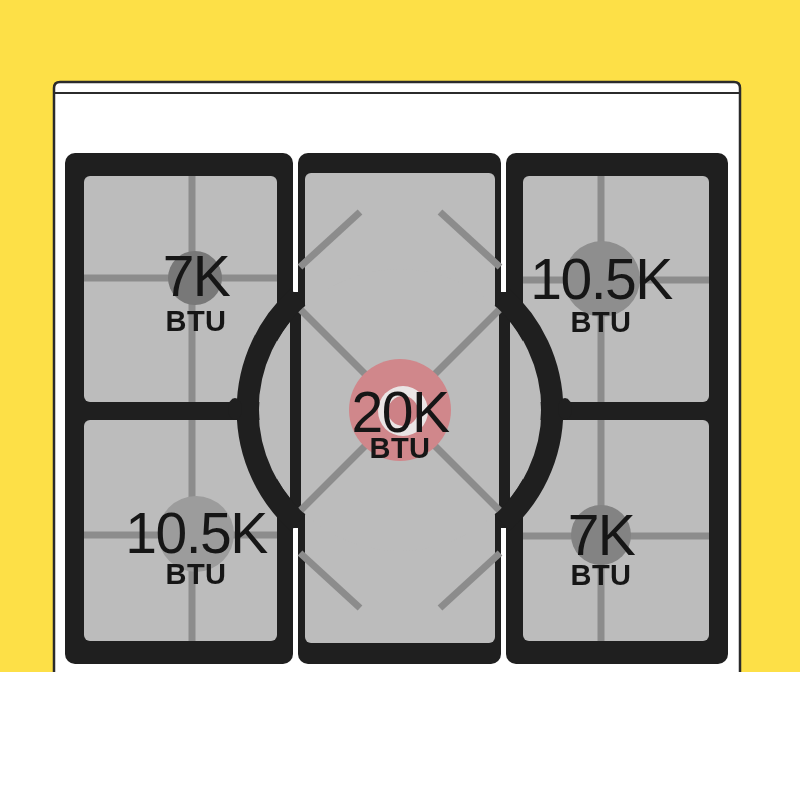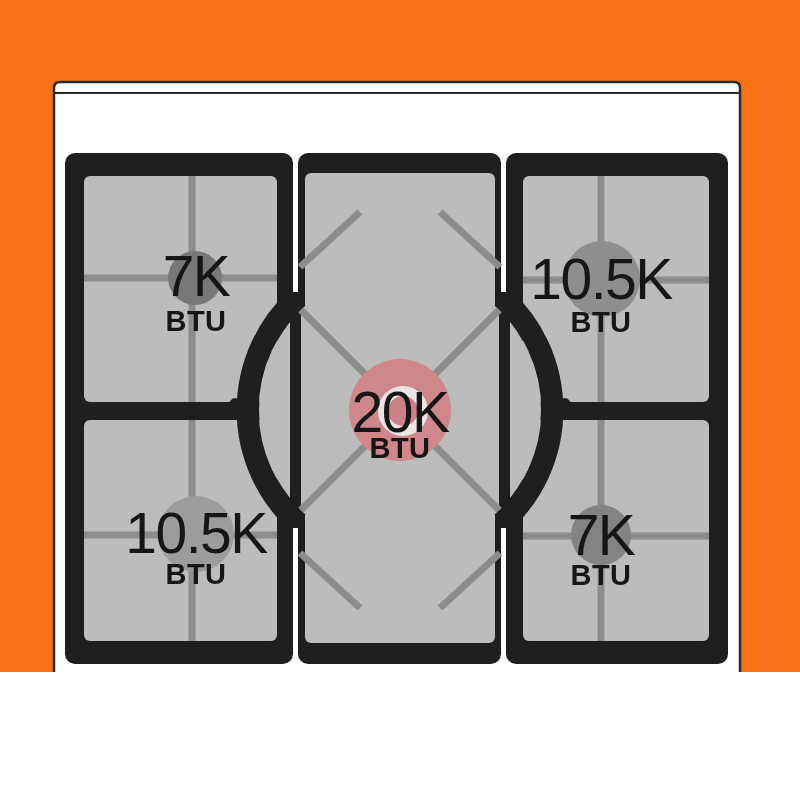--- a/index.html
+++ b/index.html
@@ -4,21 +4,21 @@
 <style>
   html, body {
     margin: 0;
     padding: 0;
     background: #ffffff;
   }
   .stage {
     position: relative;
     width: 800px;
     height: 672px;
-    background: #f97316;
+    background: #fde047;
     overflow: hidden;
     filter: blur(0.35px);
   }
   .stage svg {
     position: absolute;
     left: 0;
     top: 0;
   }
   .lbl {
     position: absolute;

